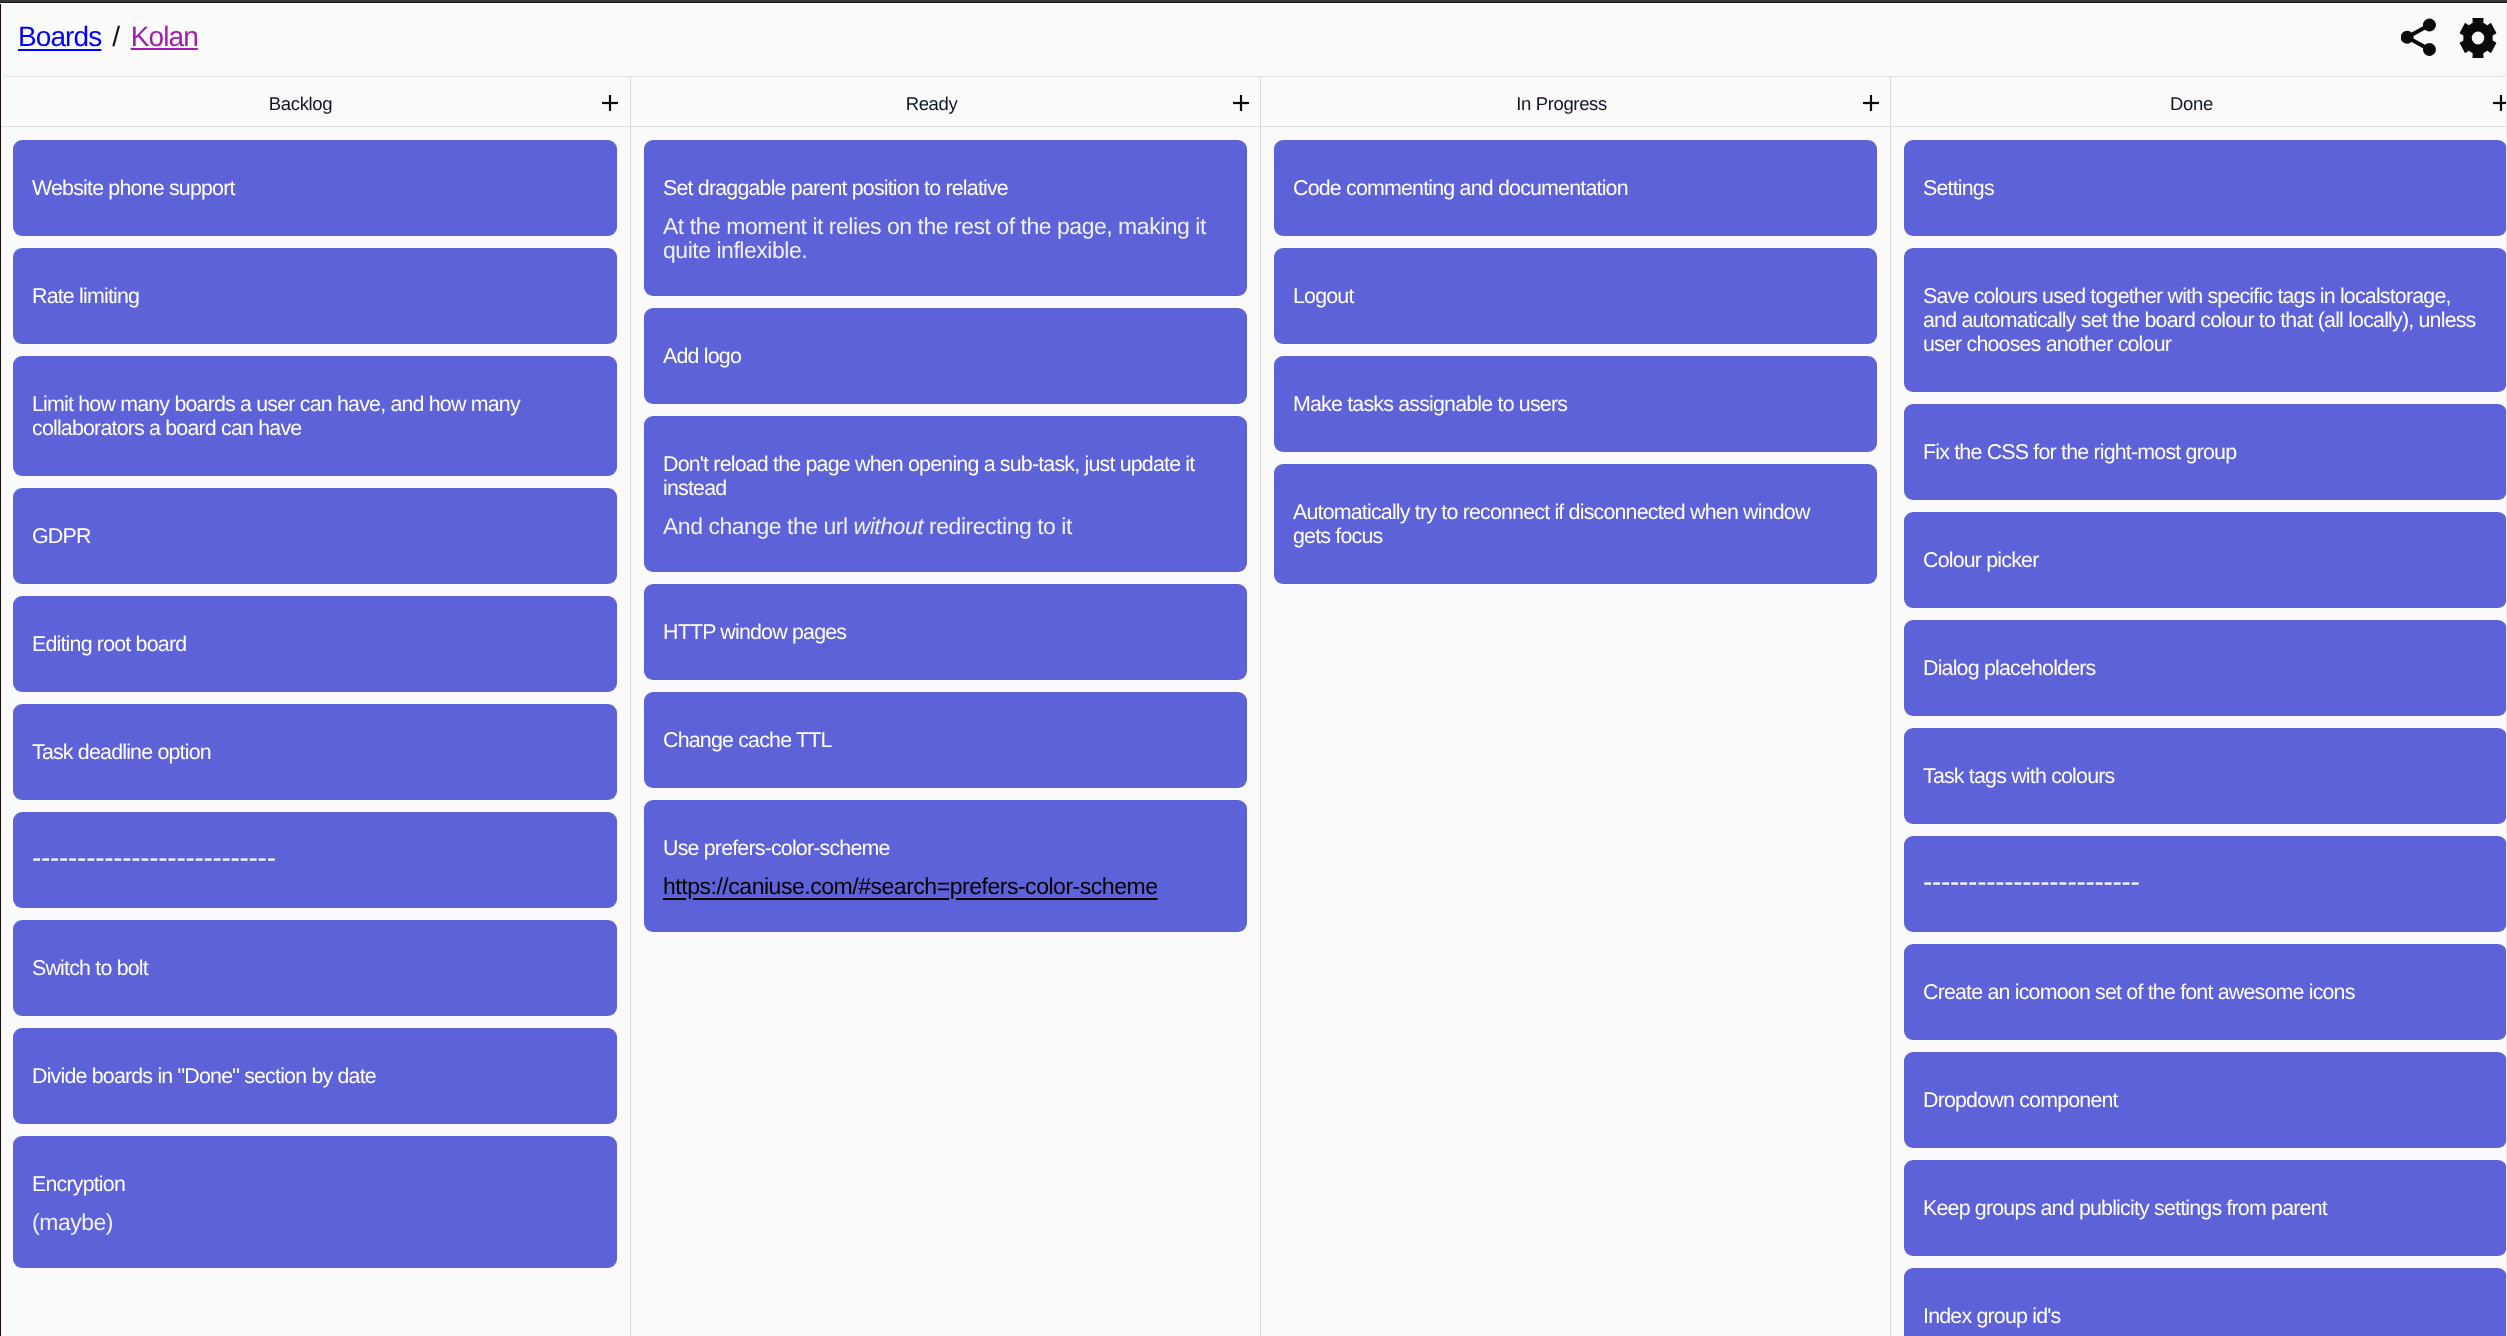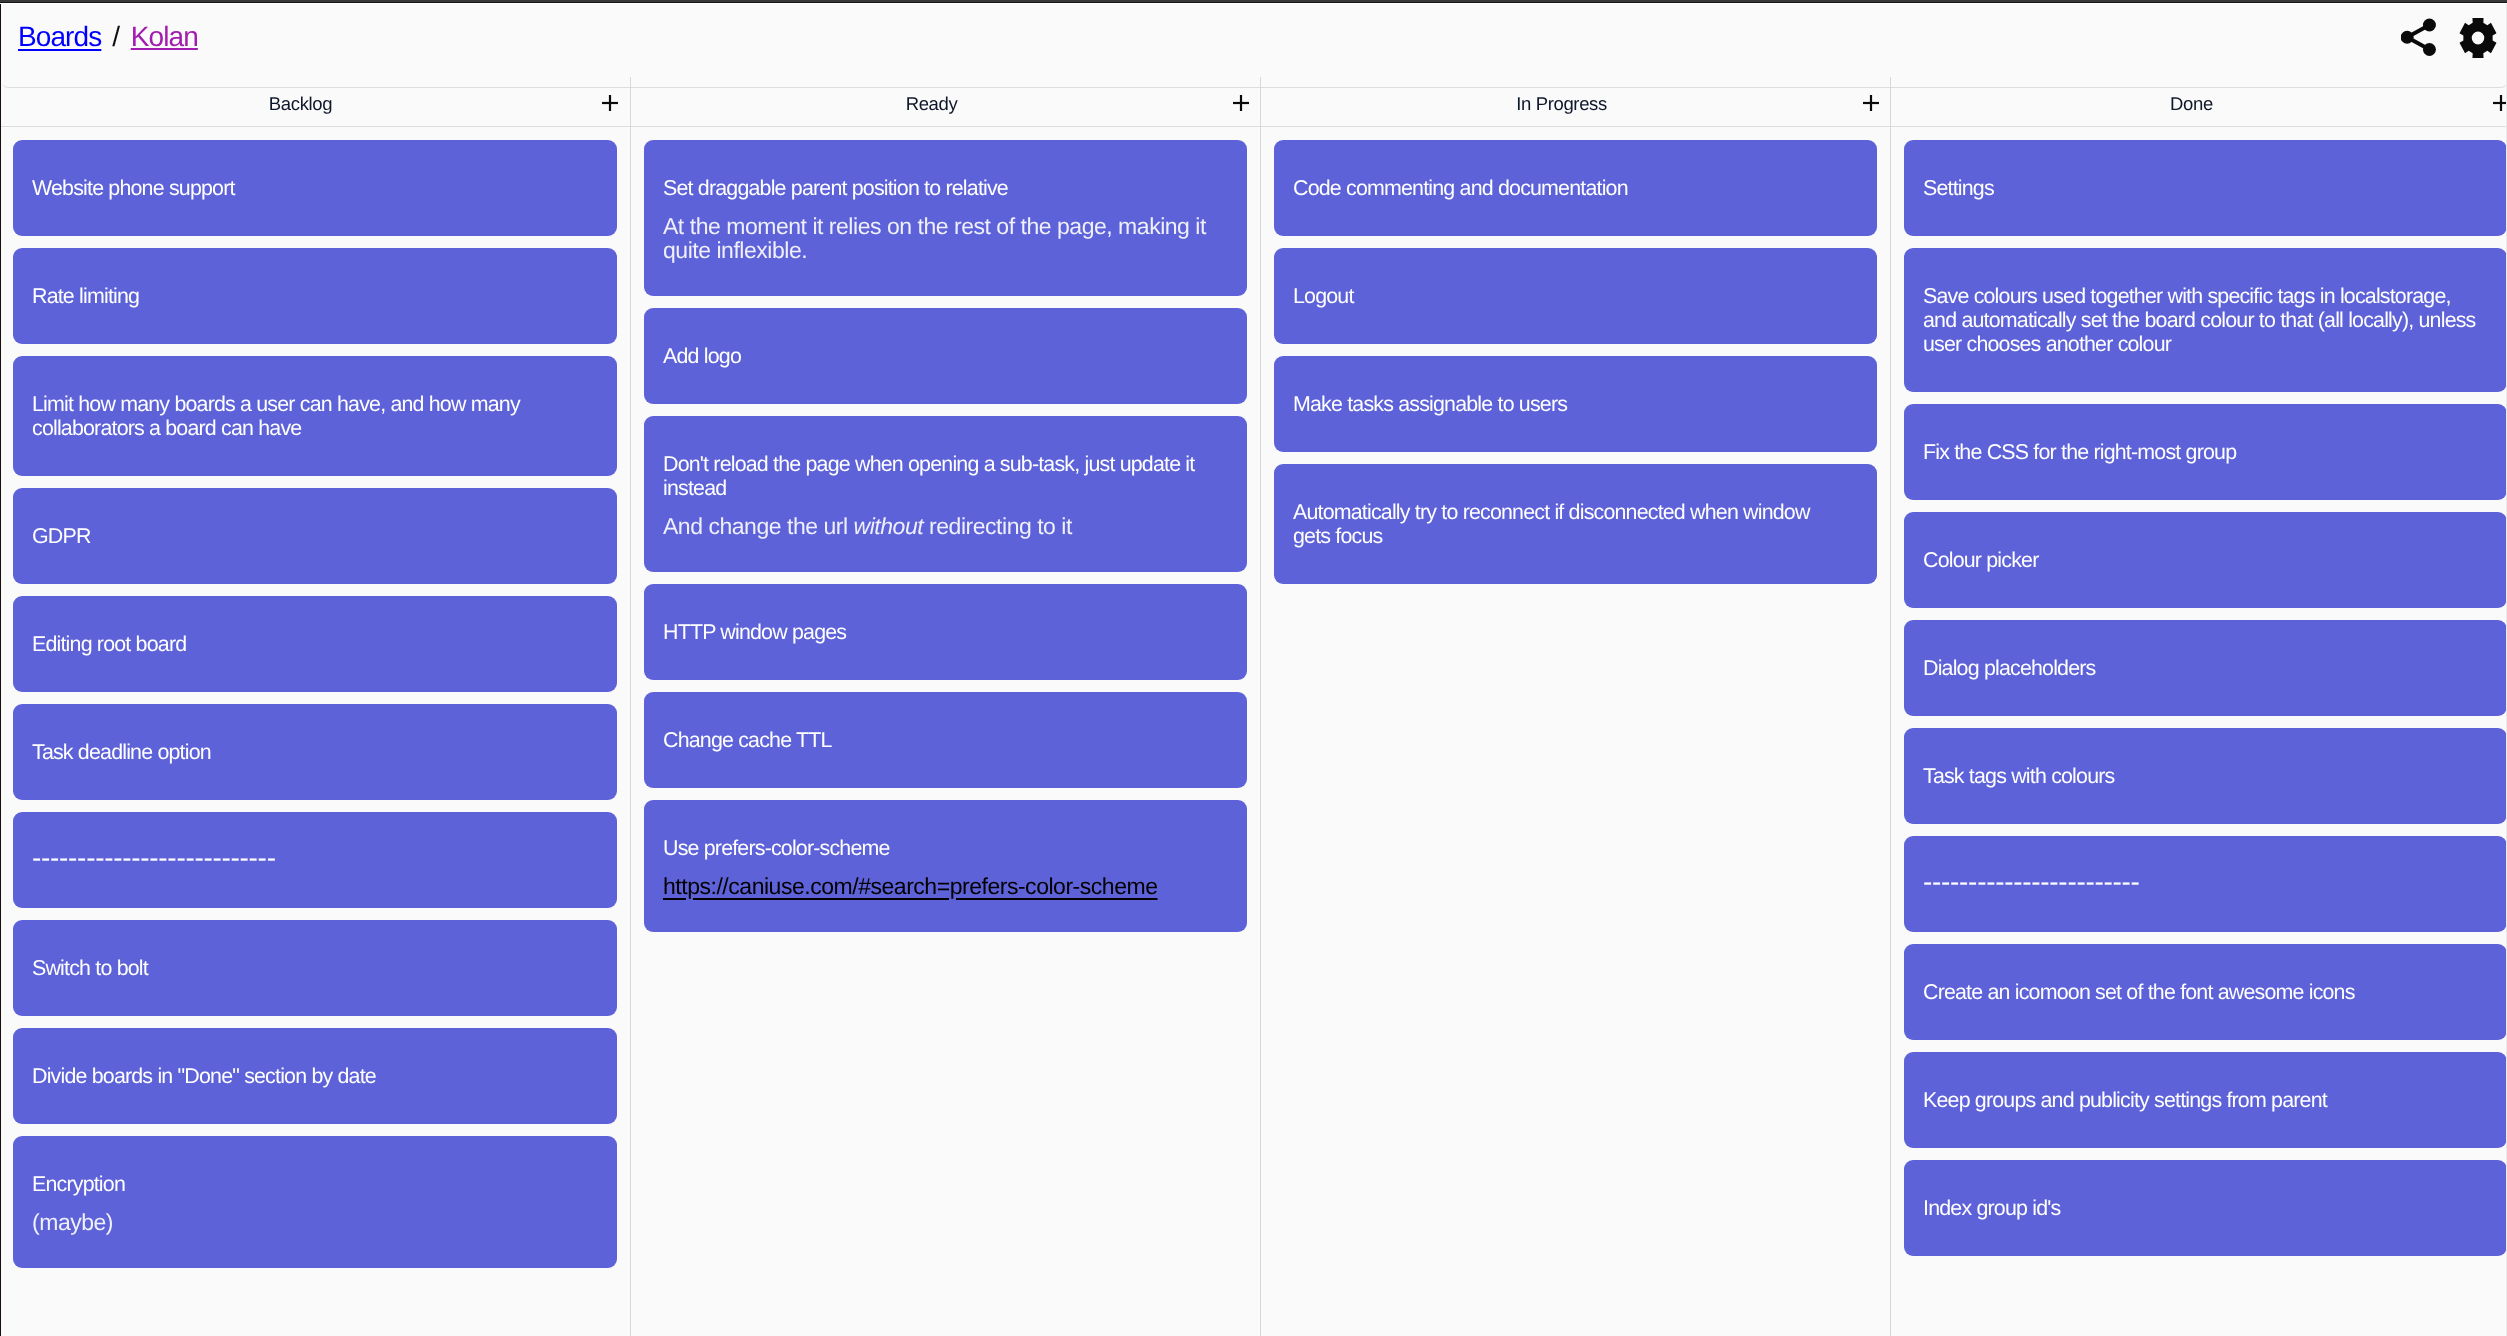--- a/index.html
+++ b/index.html
@@ -15,21 +15,21 @@
   }
   #root { position: relative; width: 2507px; height: 1336px; background: #fafafa; will-change: transform; }
 
   .topbar { position: absolute; top: 0; left: 0; width: 2507px; height: 3px; background: #383838; z-index: 20; }
   .topbar-shadow { position: absolute; top: 2px; left: 0; width: 2507px; height: 1px; background: #161616; z-index: 20; }
   .topbar-hl { position: absolute; top: 3px; left: 0; width: 2507px; height: 1px; background: #ffffff; z-index: 20; }
   .leftedge { position: absolute; top: 0; left: 0; width: 1.4px; height: 1336px; background: #1b0d0d; z-index: 19; }
   .rightedge { position: absolute; top: 4px; left: 2506px; width: 1px; height: 1332px; background: #e9e9e9; z-index: 18; }
 
   .header {
-    position: absolute; top: 4px; left: 2px; width: 2505px; height: 84px;
+    position: absolute; top: 4px; left: 2px; width: 2505px; height: 73px;
     border-bottom: 1px solid #dddddd;
     background: #fafafa;
     border-radius: 6px;
   }
   .crumbs { position: absolute; left: 16px; top: 19px; font-size: 28px; letter-spacing: -0.9px; color: #111; line-height: 1; display: flex; align-items: baseline; }
   .crumb-link { color: #0000ff; text-decoration: underline; text-decoration-thickness: 1.7px; text-underline-offset: 2.5px; cursor: pointer; }
   .crumb-sep { margin: 0 11.5px 0 11px; color: #111; }
   .crumb-cur { color: #a21caf; text-decoration: underline; }
   .hdr-icons { position: absolute; top: 0; left: 0; width: 100%; height: 100%; }
   .hdr-icon { position: absolute; display: block; cursor: pointer; }
@@ -227,20 +227,23 @@
           <div class="card">
             <div class="card-title">Task tags with colours</div>
           </div>
           <div class="card">
             <div class="card-title rule">------------------------</div>
           </div>
           <div class="card">
             <div class="card-title">Create an icomoon set of the font awesome icons</div>
           </div>
           <div class="card">
+            <div class="card-title">Dropdown component</div>
+          </div>
+          <div class="card">
             <div class="card-title">Keep groups and publicity settings from parent</div>
           </div>
           <div class="card">
             <div class="card-title">Index group id's</div>
           </div>
         </div>
       </div>
     </div>
 </div>
 

